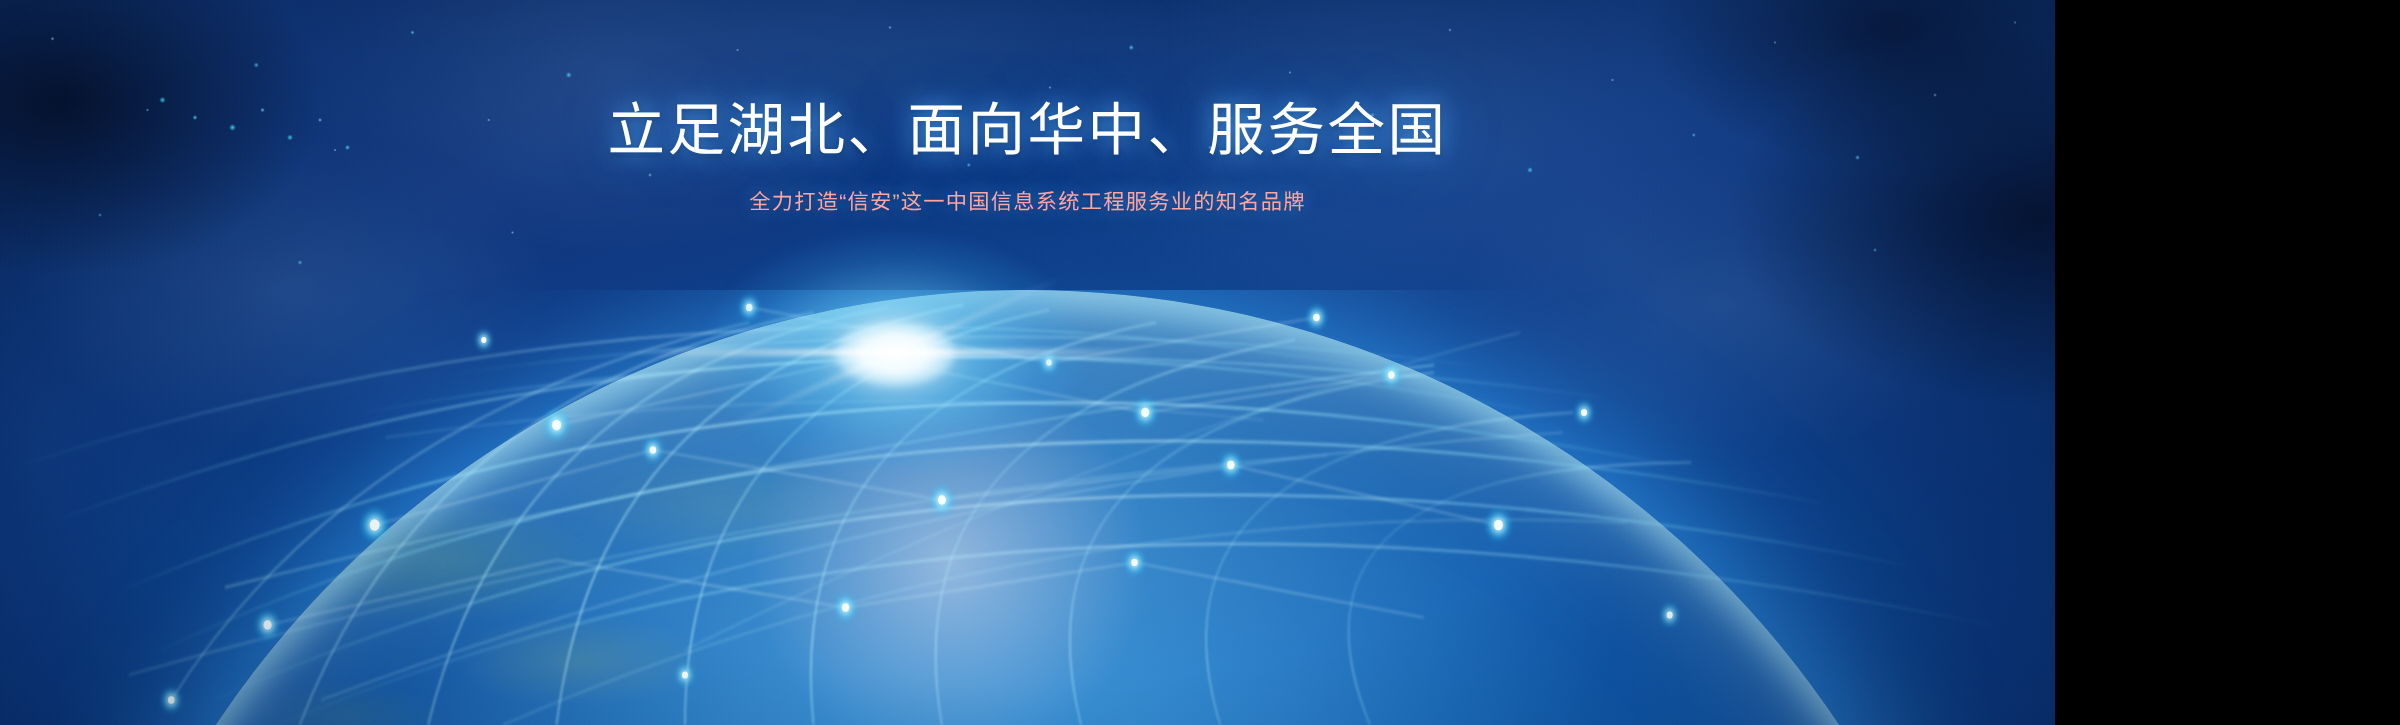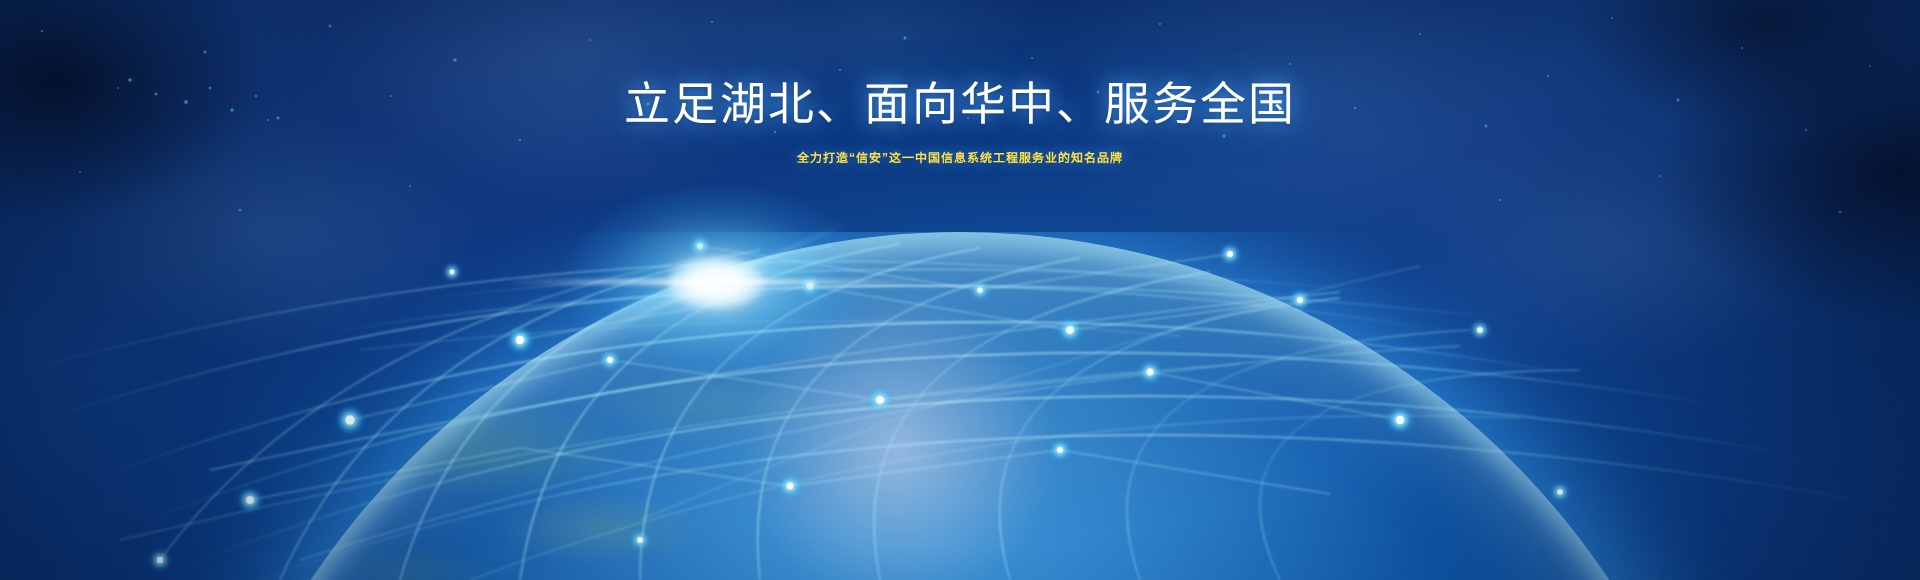--- a/index.html
+++ b/index.html
@@ -3,21 +3,21 @@
 <meta charset="utf-8">
 <title>Banner</title>
 <style>
   html, body {
     margin: 0;
     padding: 0;
     background: #000;
   }
   #banner {
     position: relative;
-    width: 1920px;
+    width: 1644px;
     height: 580px;
     overflow: hidden;
     font-family: "Liberation Sans", "DejaVu Sans", sans-serif;
     background: #0b2f78;
     user-select: none;
   }
 
   
   .layer { position: absolute; inset: 0; }
 
@@ -214,25 +214,25 @@
     letter-spacing: 2px;
     color: #ffffff;
     text-shadow:
       0 0 18px rgba(90,180,255,.85),
       0 0 42px rgba(40,130,230,.65),
       0 2px 5px rgba(0,20,60,.55);
     white-space: nowrap;
   }
   #subhead {
     margin: 18px 0 0 0;
-    font-size: 12px;
+    font-size: 17px;
     line-height: 1.5;
-    font-weight: 700;
+    font-weight: 400;
     letter-spacing: 1px;
-    color: #fde047;
+    color: #fca5a5;
     text-shadow:
       0 0 12px rgba(80,175,255,.75),
       0 1px 4px rgba(0,20,60,.6);
     white-space: nowrap;
   }
 </style>
 </head>
 <body>
 
 <div id="banner">

